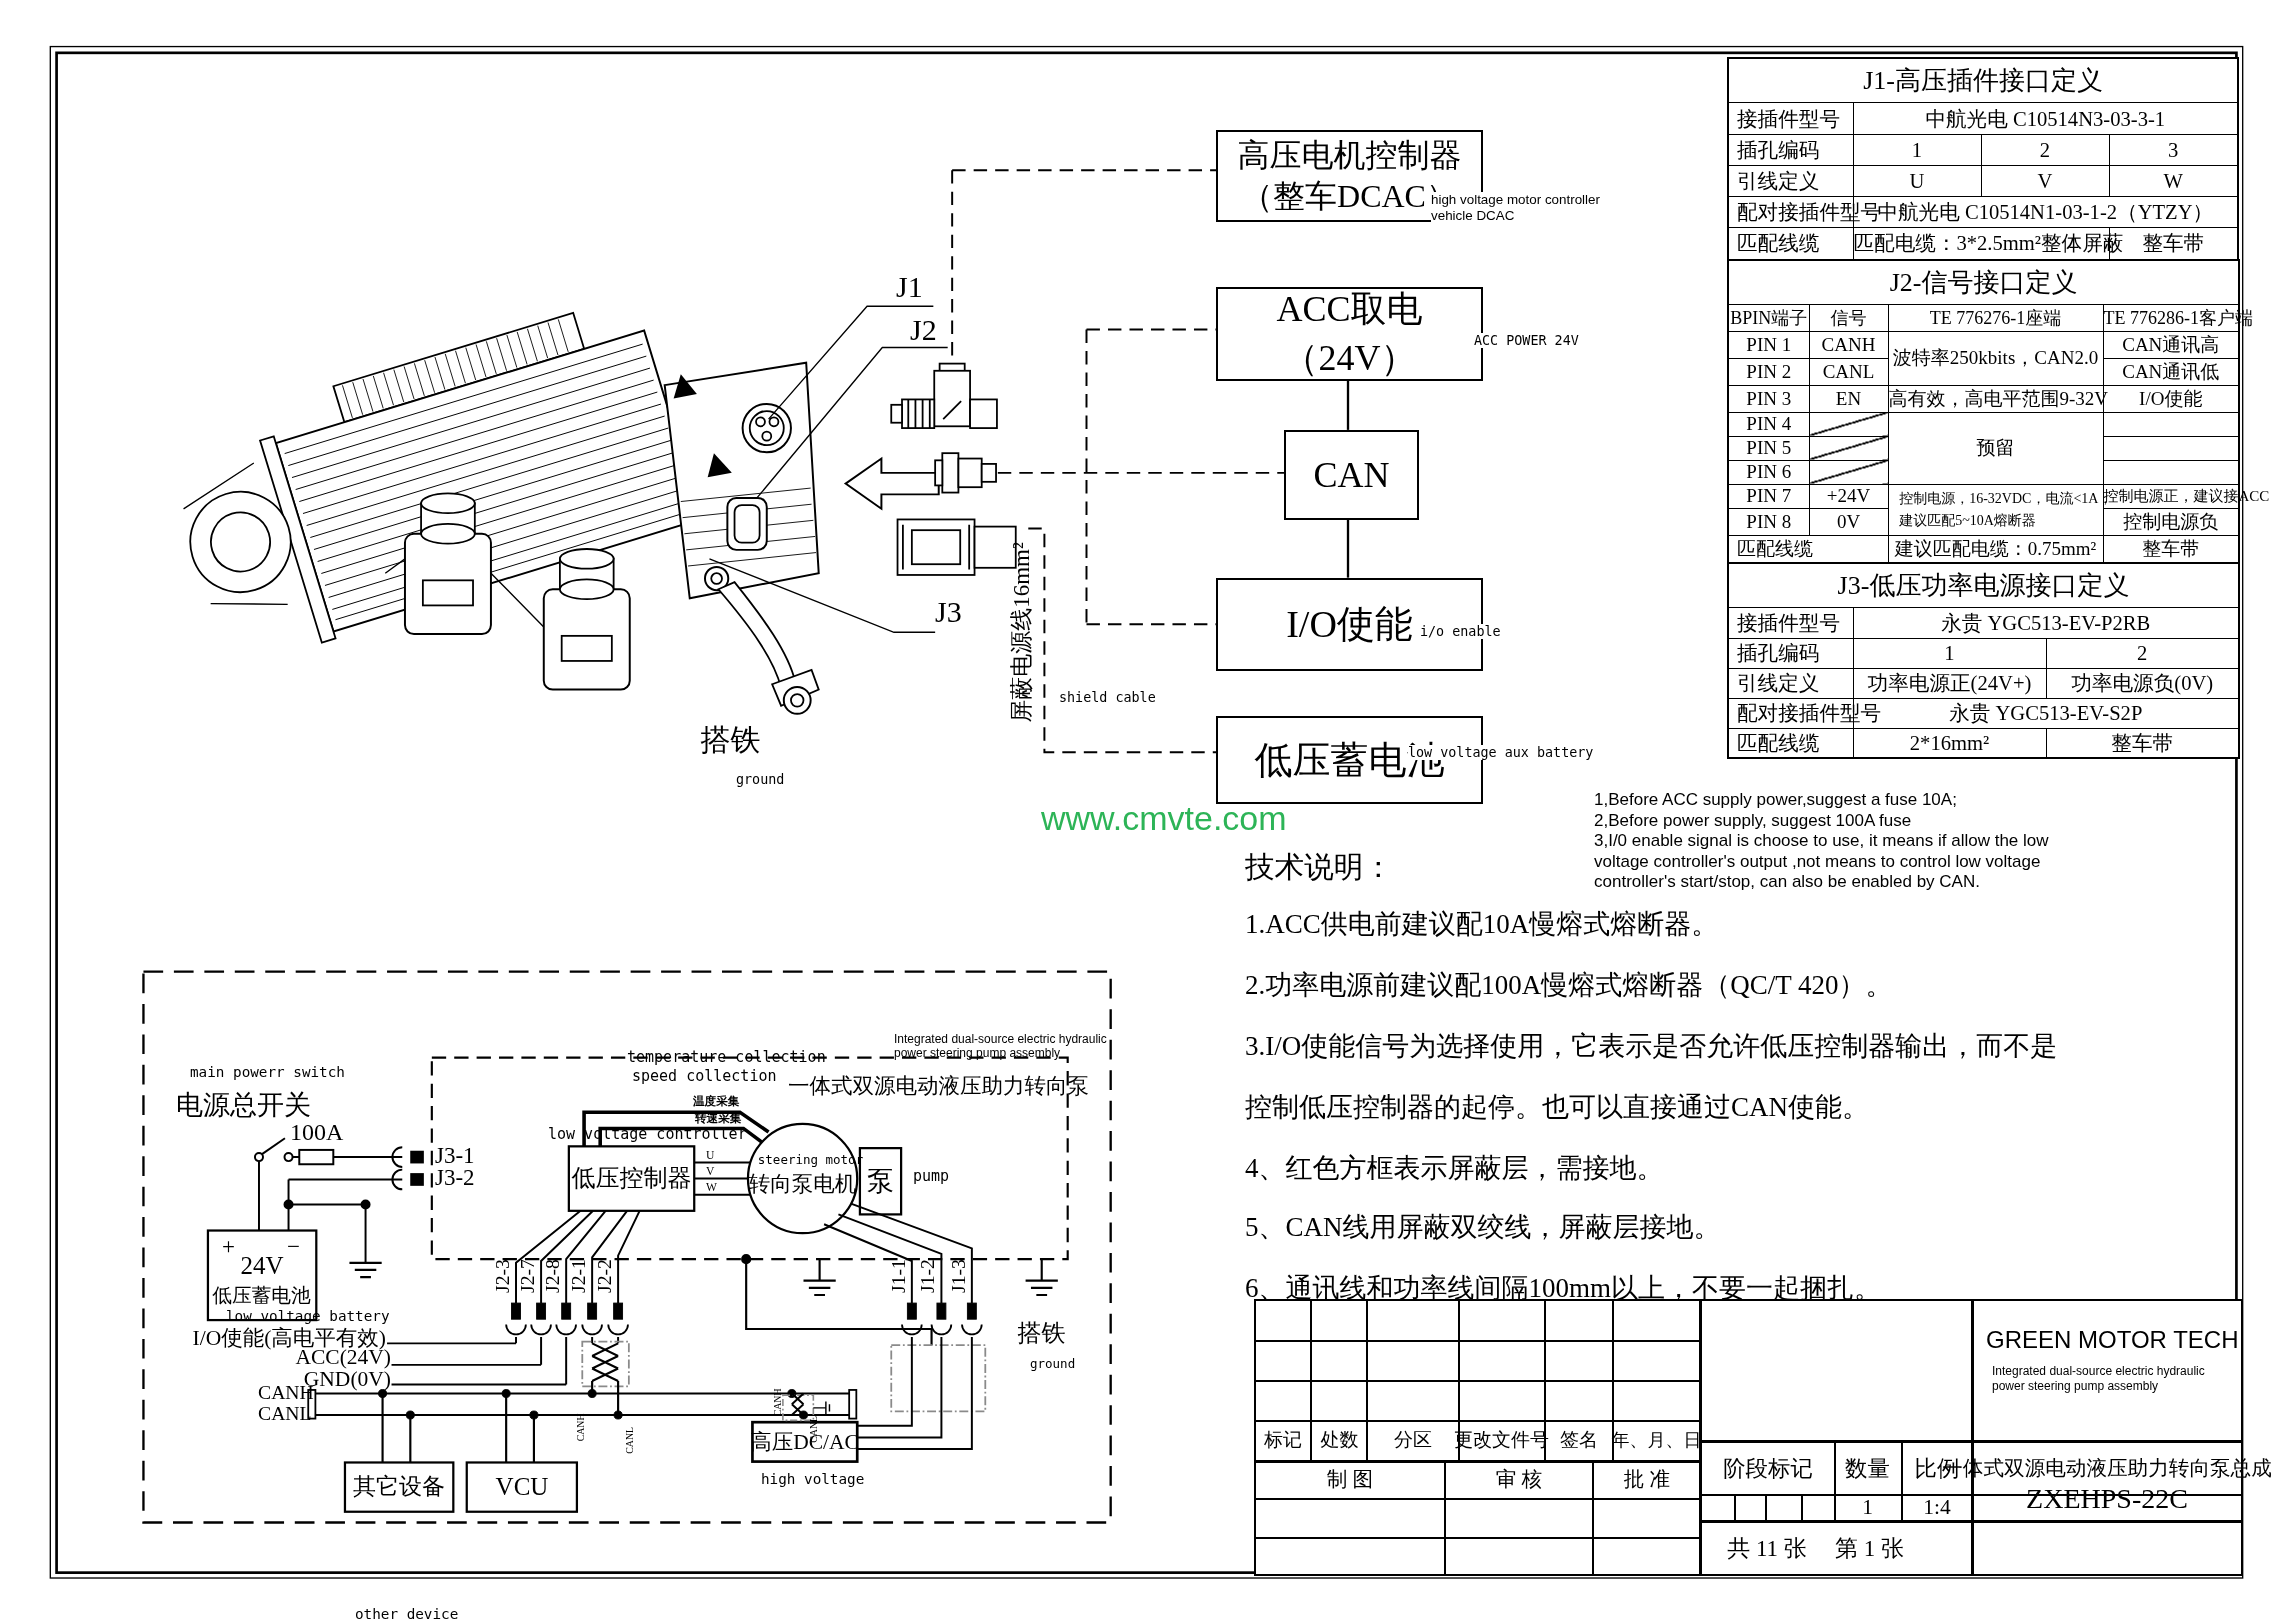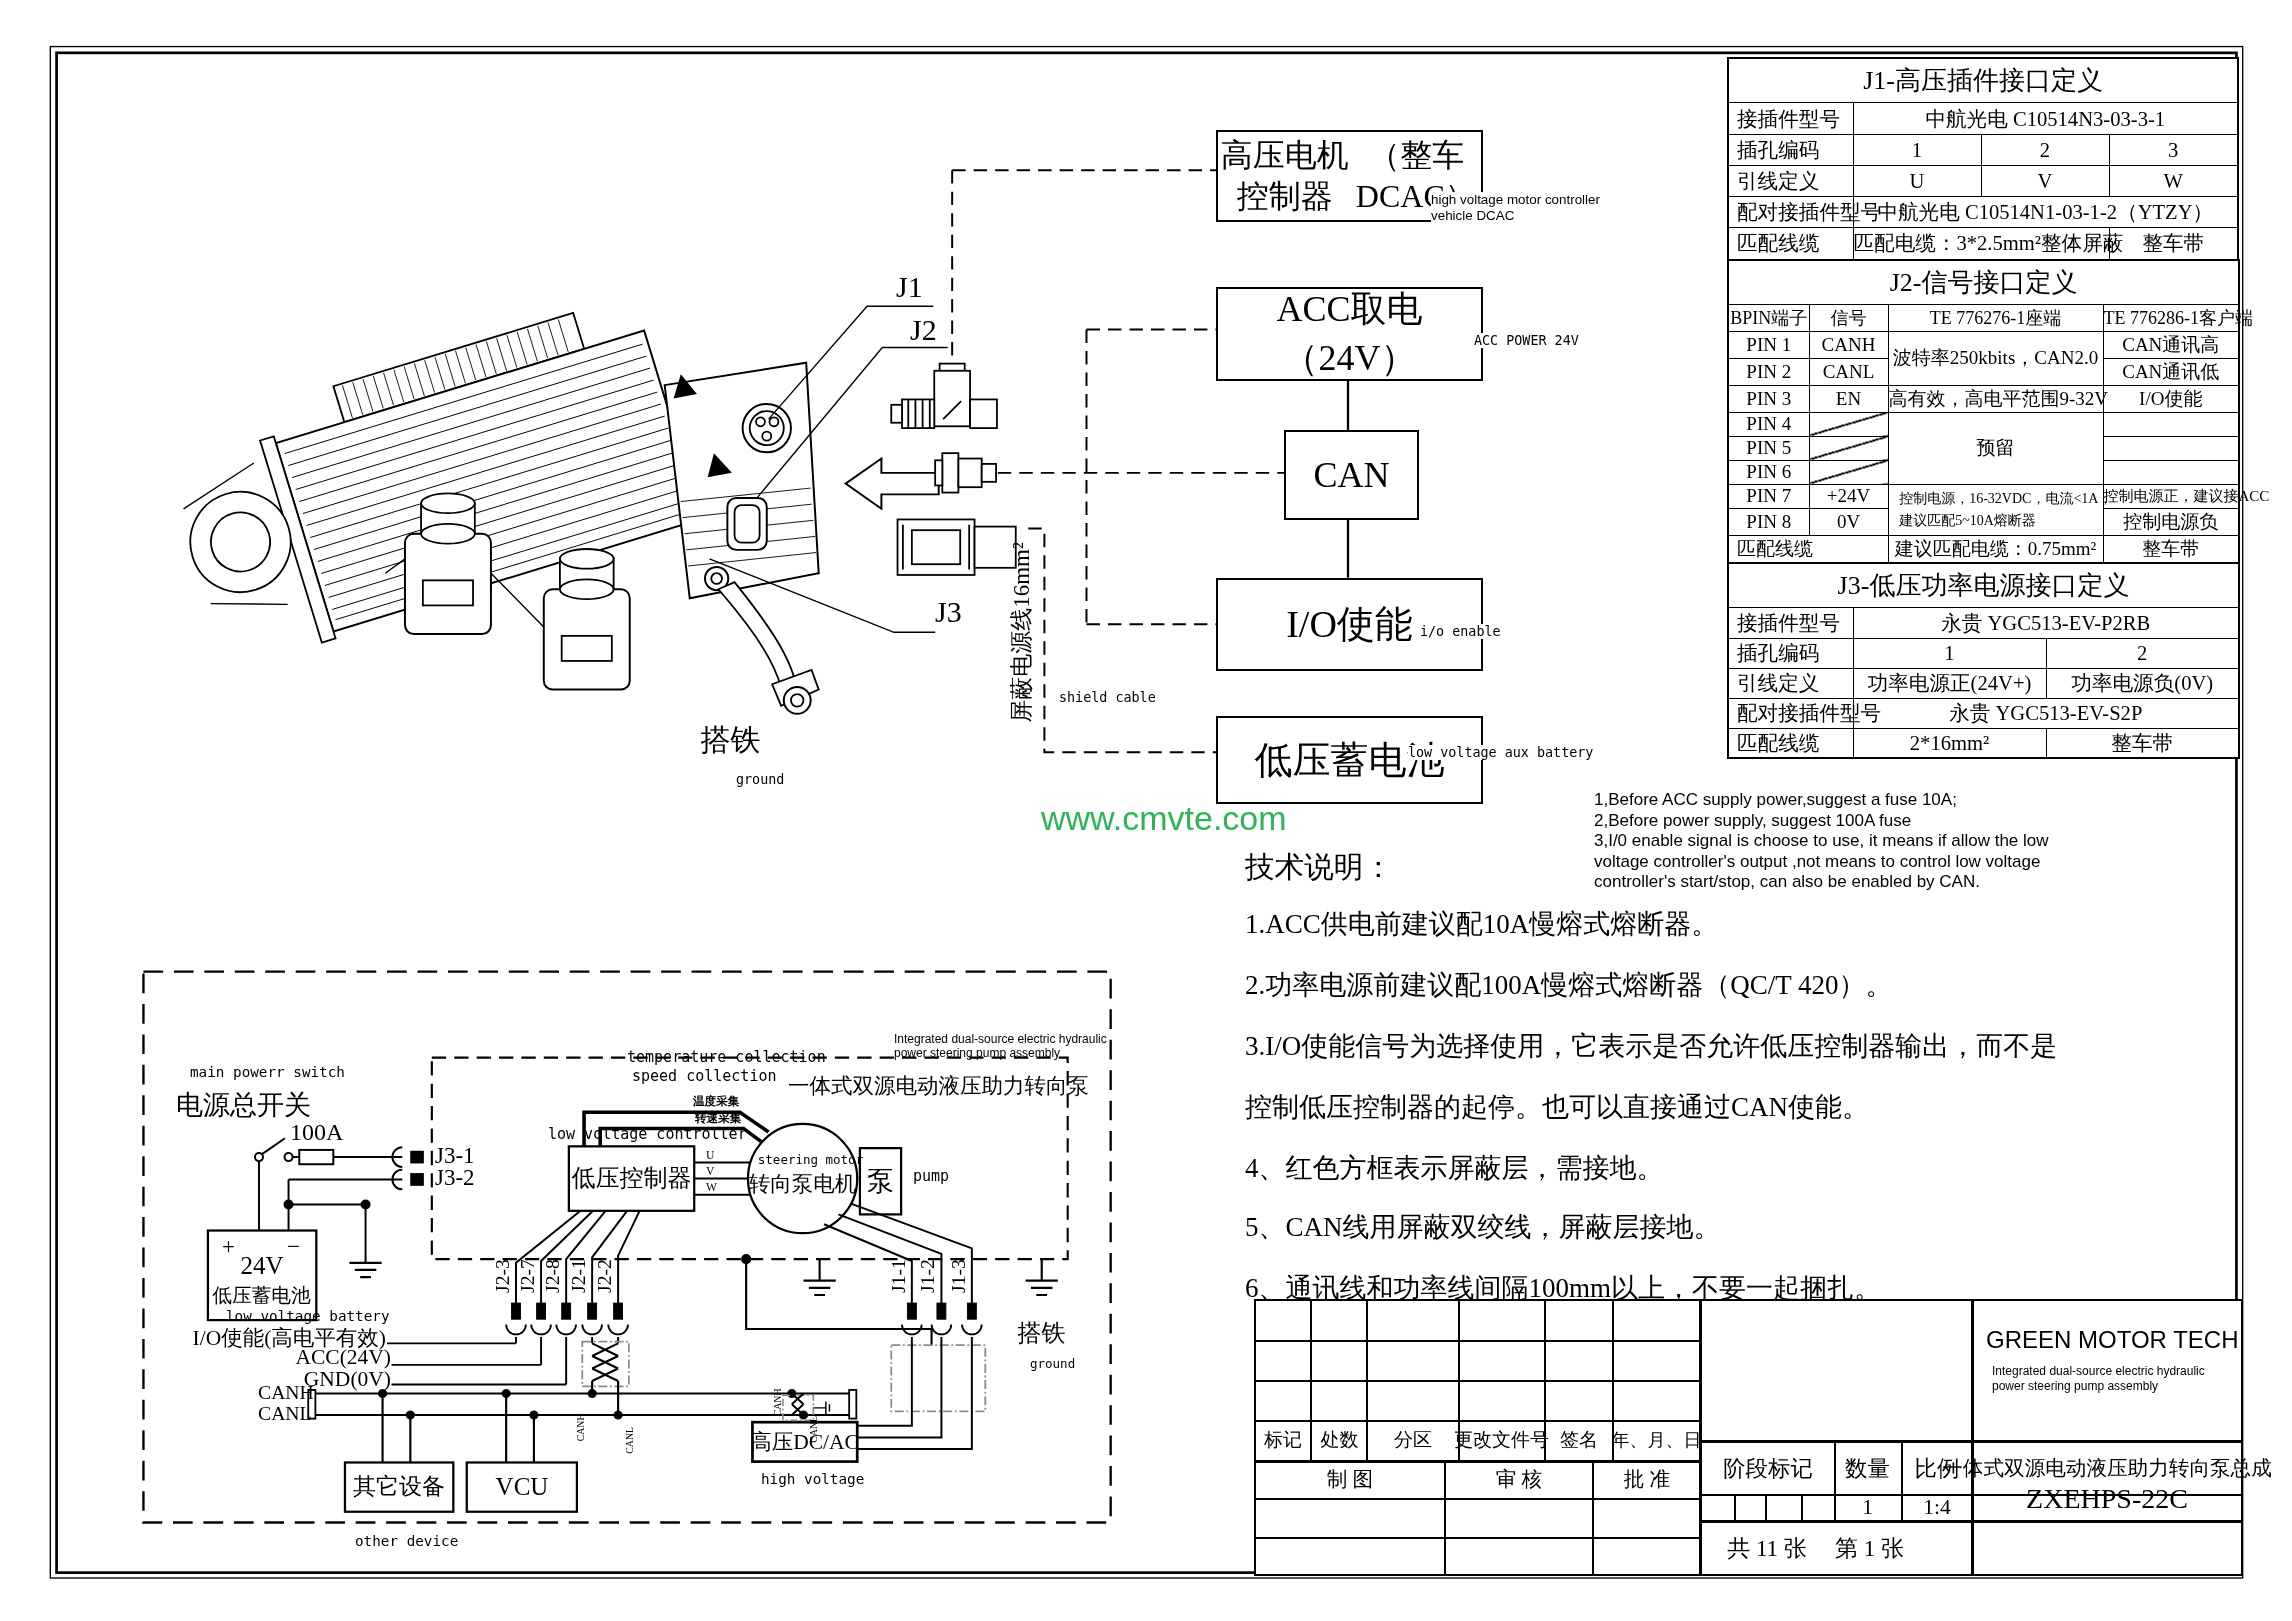--- a/index.html
+++ b/index.html
@@ -460,21 +460,21 @@
           </tr>
       <tr style="height:30px">
             <td class="lbl">匹配线缆</td>
             <td>2*16mm²</td>
             <td>整车带</td>
           </tr>
     </tbody>
       </table>
   </div>
 
-  <div class="bdbox" style="left:1216px;top:130px;width:263px;height:88px;font-size:32px;flex-direction:row;line-height:41px;">
+  <div class="bdbox" style="left:1216px;top:130px;width:263px;height:88px;font-size:32px;flex-direction:column;line-height:41px;">
     <div>高压电机控制器</div>
     <div>（整车DCAC）</div>
   </div>
   <div class="abs sans" style="left:1431px;top:192px;font-size:13.4px;line-height:16px;background:#fff;">
     <div>high voltage motor controller</div>
     <div>vehicle DCAC</div>
   </div>
   <div class="bdbox" style="left:1216px;top:287px;width:263px;height:90px;font-size:36px;">ACC取电（24V）</div>
   <div class="abs mono" style="left:1462px;top:333px;font-size:13.4px;background:#fff;margin-left:12px;">ACC POWER 24V</div>
   <div class="bdbox" style="left:1284px;top:430px;width:131px;height:86px;font-size:36px;">CAN</div>
@@ -517,21 +517,21 @@
   <div class="schtxt cn" style="left:287px;top:1234px;font-size:23px;">−</div>
   <div class="schtxt cn ctr" style="left:217px;top:1252px;width:90px;height:27px;font-size:25px;">24V</div>
   <div class="schtxt cn ctr" style="left:211px;top:1282px;width:101px;height:27px;font-size:19.7px;">低压蓄电池</div>
   <div class="schtxt mono" style="left:226px;top:1308px;font-size:14.3px;">low voltage battery</div>
   <div class="schtxt cn" style="left:167px;top:1323px;width:219px;text-align:right;font-size:21.5px;">I/O使能(高电平有效)</div>
   <div class="schtxt cn" style="left:224px;top:1345px;width:167px;text-align:right;font-size:21.5px;">ACC(24V)</div>
   <div class="schtxt cn" style="left:224px;top:1367px;width:167px;text-align:right;font-size:21.5px;">GND(0V)</div>
   <div class="schtxt cn" style="left:258px;top:1381px;width:52px;text-align:right;font-size:19.7px;">CANH</div>
   <div class="schtxt cn" style="left:258px;top:1402px;width:52px;text-align:right;font-size:19.7px;">CANL</div>
   <div class="schtxt cn ctr" style="left:345px;top:1462px;width:108px;height:49px;font-size:23px;">其它设备</div>
-  <div class="schtxt mono" style="left:355px;top:1533px;font-size:14.3px;">other device</div>
+  <div class="schtxt mono" style="left:355px;top:1606px;font-size:14.3px;">other device</div>
   <div class="schtxt cn ctr" style="left:467px;top:1462px;width:110px;height:49px;font-size:25px;">VCU</div>
   <div class="schtxt cn ctr" style="left:752px;top:1422px;width:105px;height:39px;font-size:21.5px;">高压DC/AC</div>
   <div class="schtxt mono" style="left:761px;top:1471px;font-size:14.3px;">high voltage</div>
   <div class="schtxt mono" style="left:627px;top:1048px;font-size:15px;">temperature collection</div>
   <div class="schtxt mono" style="left:632px;top:1067px;font-size:15px;">speed collection</div>
   <div class="schtxt cn" style="left:693px;top:1094px;font-size:11.6px;font-weight:bold;">温度采集</div>
   <div class="schtxt cn" style="left:695px;top:1111px;font-size:11.6px;font-weight:bold;">转速采集</div>
   <div class="schtxt mono" style="left:548px;top:1125px;font-size:15px;">low voltage controller</div>
   <div class="schtxt cn ctr" style="left:569px;top:1146px;width:125px;height:64px;font-size:24px;">低压控制器</div>
   <div class="schtxt mono ctr" style="left:749px;top:1152px;width:107px;height:14.3px;font-size:12.5px;margin-left:8px;">steering motor</div>

